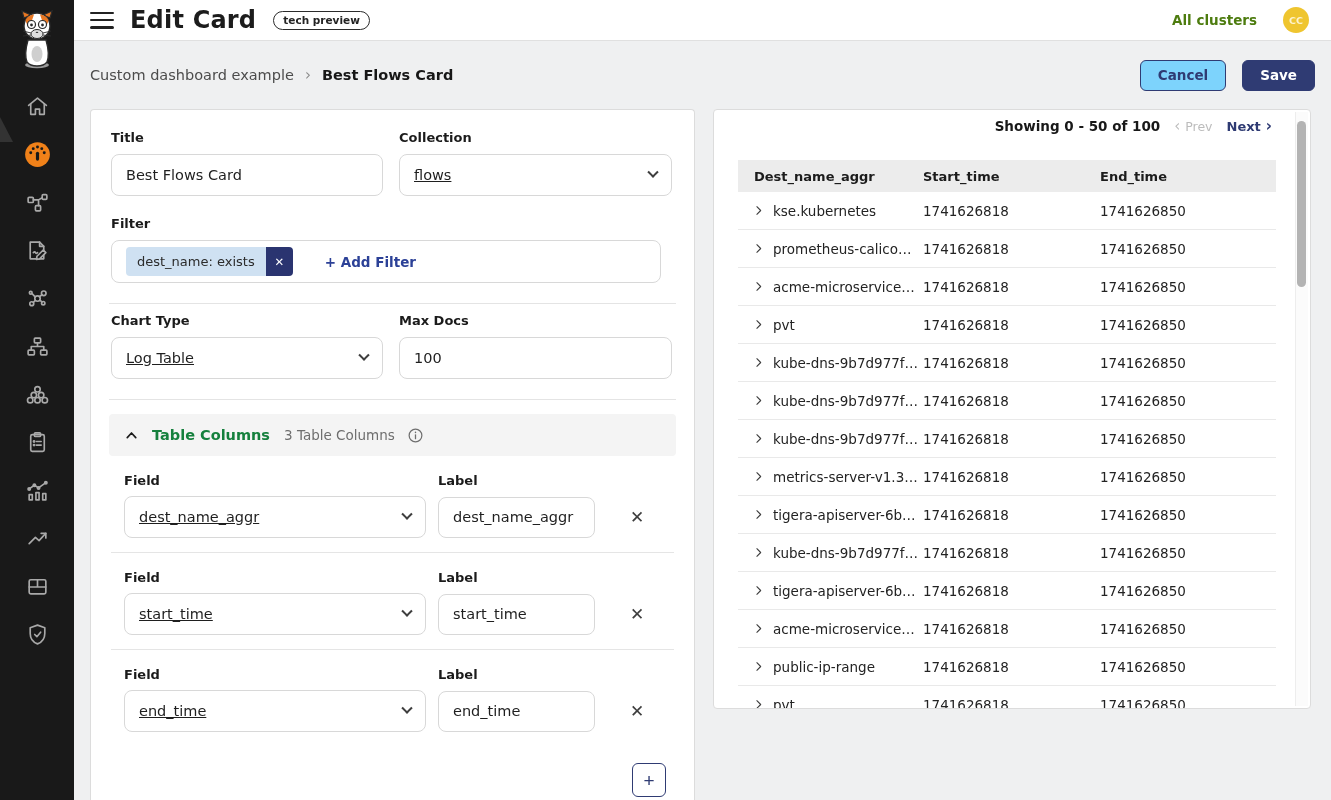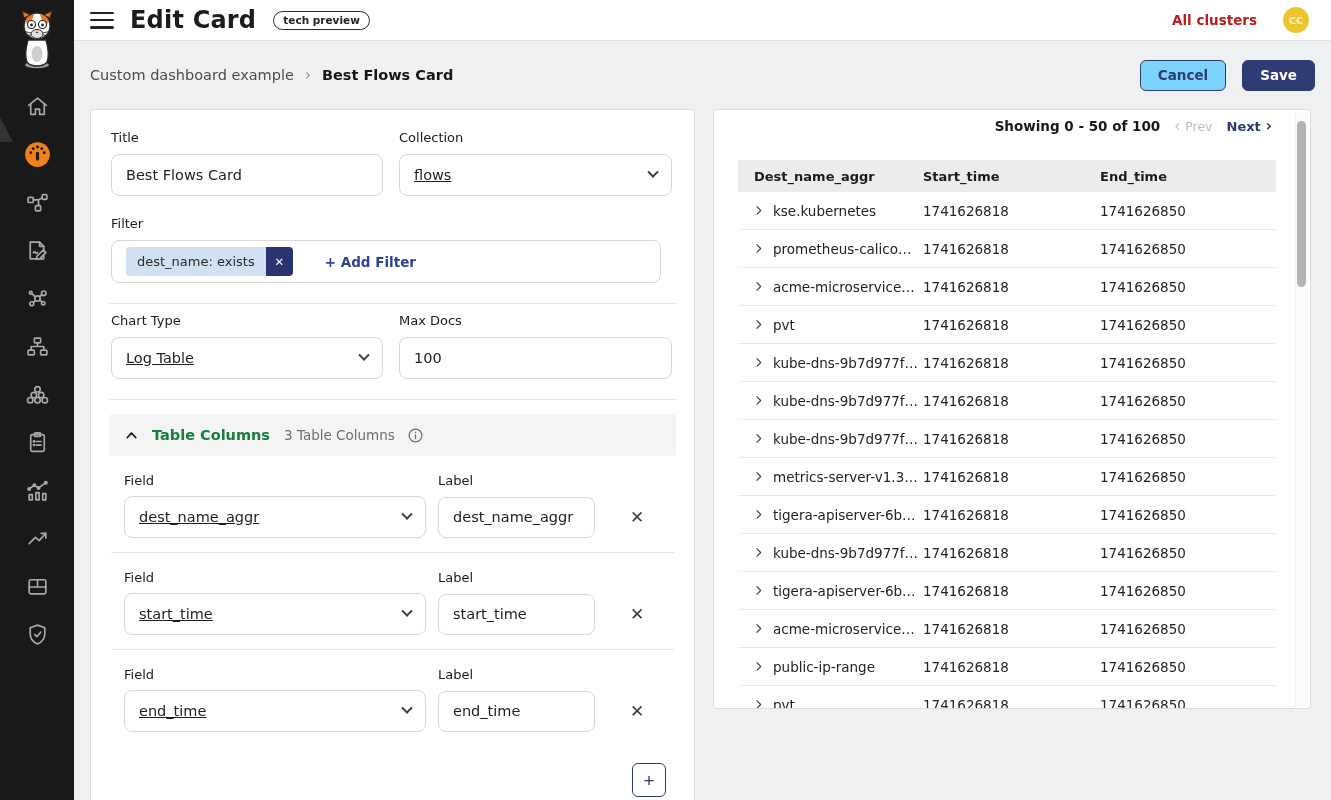--- a/index.html
+++ b/index.html
@@ -14,38 +14,38 @@
   .side-item { width:74px; height:48px; display:flex; align-items:center; justify-content:center; cursor:pointer; }
   .side-item svg { stroke:#a9a9a9; fill:none; stroke-width:1.6; stroke-linecap:round; stroke-linejoin:round; }
 
   
   .topbar { position:absolute; left:74px; top:0; width:1257px; height:41px; background:#ffffff; border-bottom:1px solid #e0e0e0; display:flex; align-items:center; padding:0 22px 0 16px; z-index:4; }
   .hamburger { width:24px; height:17px; display:flex; flex-direction:column; justify-content:space-between; cursor:pointer; margin-right:16px; }
   .hamburger span { display:block; height:2.6px; background:#222; border-radius:2px; }
   .page-title { font-size:24px; font-weight:800; letter-spacing:0.2px; color:#1c1c1c; }
   .badge { margin-left:17px; font-size:10.5px; font-weight:600; color:#242424; border:1.4px solid #2b2b2b; border-radius:10px; padding:2px 9px 3px; }
   .topbar-right { margin-left:auto; display:flex; align-items:center; gap:26px; }
-  .cluster-sel { font-size:13.5px; font-weight:600; color:#b91c1c; cursor:pointer; }
+  .cluster-sel { font-size:13.5px; font-weight:600; color:#4d7c0f; cursor:pointer; }
   .avatar { width:26px; height:26px; border-radius:50%; background:#efc52f; color:#fdf3cf; font-size:9.5px; font-weight:700; display:flex; align-items:center; justify-content:center; cursor:pointer; }
 
   
   .content { position:absolute; left:74px; top:42px; width:1257px; height:758px; }
   .crumb-row { position:absolute; left:16px; right:16px; top:0; height:66px; display:flex; align-items:center; }
   .crumb-parent { font-size:14.5px; color:#4c4c4c; cursor:pointer; }
   .crumb-sep { font-size:15px; color:#8a8a8a; margin:0 11px; }
   .crumb-current { font-size:14.5px; font-weight:700; color:#171717; }
   .crumb-actions { margin-left:auto; display:flex; gap:16px; }
   .btn { height:31px; border-radius:6px; font-size:13.5px; font-weight:600; padding:0 17px; cursor:pointer; font-family:inherit; }
   .btn-cancel { background:#7dd3fc; border:1.4px solid #2f3b73; color:#2f3b73; }
   .btn-save { background:#2f3b73; border:1.4px solid #2f3b73; color:#fff; }
 
   .card { position:absolute; background:#fff; border:1px solid #dcdcdc; border-radius:4px; }
   
   .form-card { left:16px; top:67px; width:605px; height:692px; border-bottom:none; border-radius:4px 4px 0 0; padding:20px; overflow:hidden; }
-  .f-label { font-size:13px; font-weight:400; color:#1b1b1b; margin-bottom:9px; }
+  .f-label { font-size:13px; font-weight:700; color:#1b1b1b; margin-bottom:9px; }
   .grid2 { display:grid; grid-template-columns:272px 273px; gap:16px; }
   .t-input, .sel-box { height:42px; width:100%; border:1px solid #d8d8d8; border-radius:8px; background:#fff; font-size:14.5px; color:#1f1f1f; padding:0 14px; font-family:inherit; }
   .sel-box { display:flex; align-items:center; justify-content:space-between; cursor:pointer;text-decoration:underline; }
   .chev-down { width:8px; height:8px; border-right:2px solid #3e3e3e; border-bottom:2px solid #3e3e3e; transform:rotate(45deg) translate(-2px,-2px); flex:none; }
   .filter-sec { margin-top:20px; }
   .filter-box { width:550px; height:43px; border:1px solid #d8d8d8; border-radius:8px; display:flex; align-items:center; padding-left:14px; }
   .chip { display:flex; align-items:stretch; height:29px; border-radius:4px; overflow:hidden; cursor:default; }
   .chip-text { background:#cfe1f2; color:#2b2b2b; font-size:13px; display:flex; align-items:center; padding:0 11px; }
   .chip-x { background:#2a3470; color:#fff; width:27px; display:flex; align-items:center; justify-content:center; font-size:11.5px; cursor:pointer; }
   .add-filter { margin-left:32px; color:#2c4197; font-size:13.5px; font-weight:600; cursor:pointer; }

